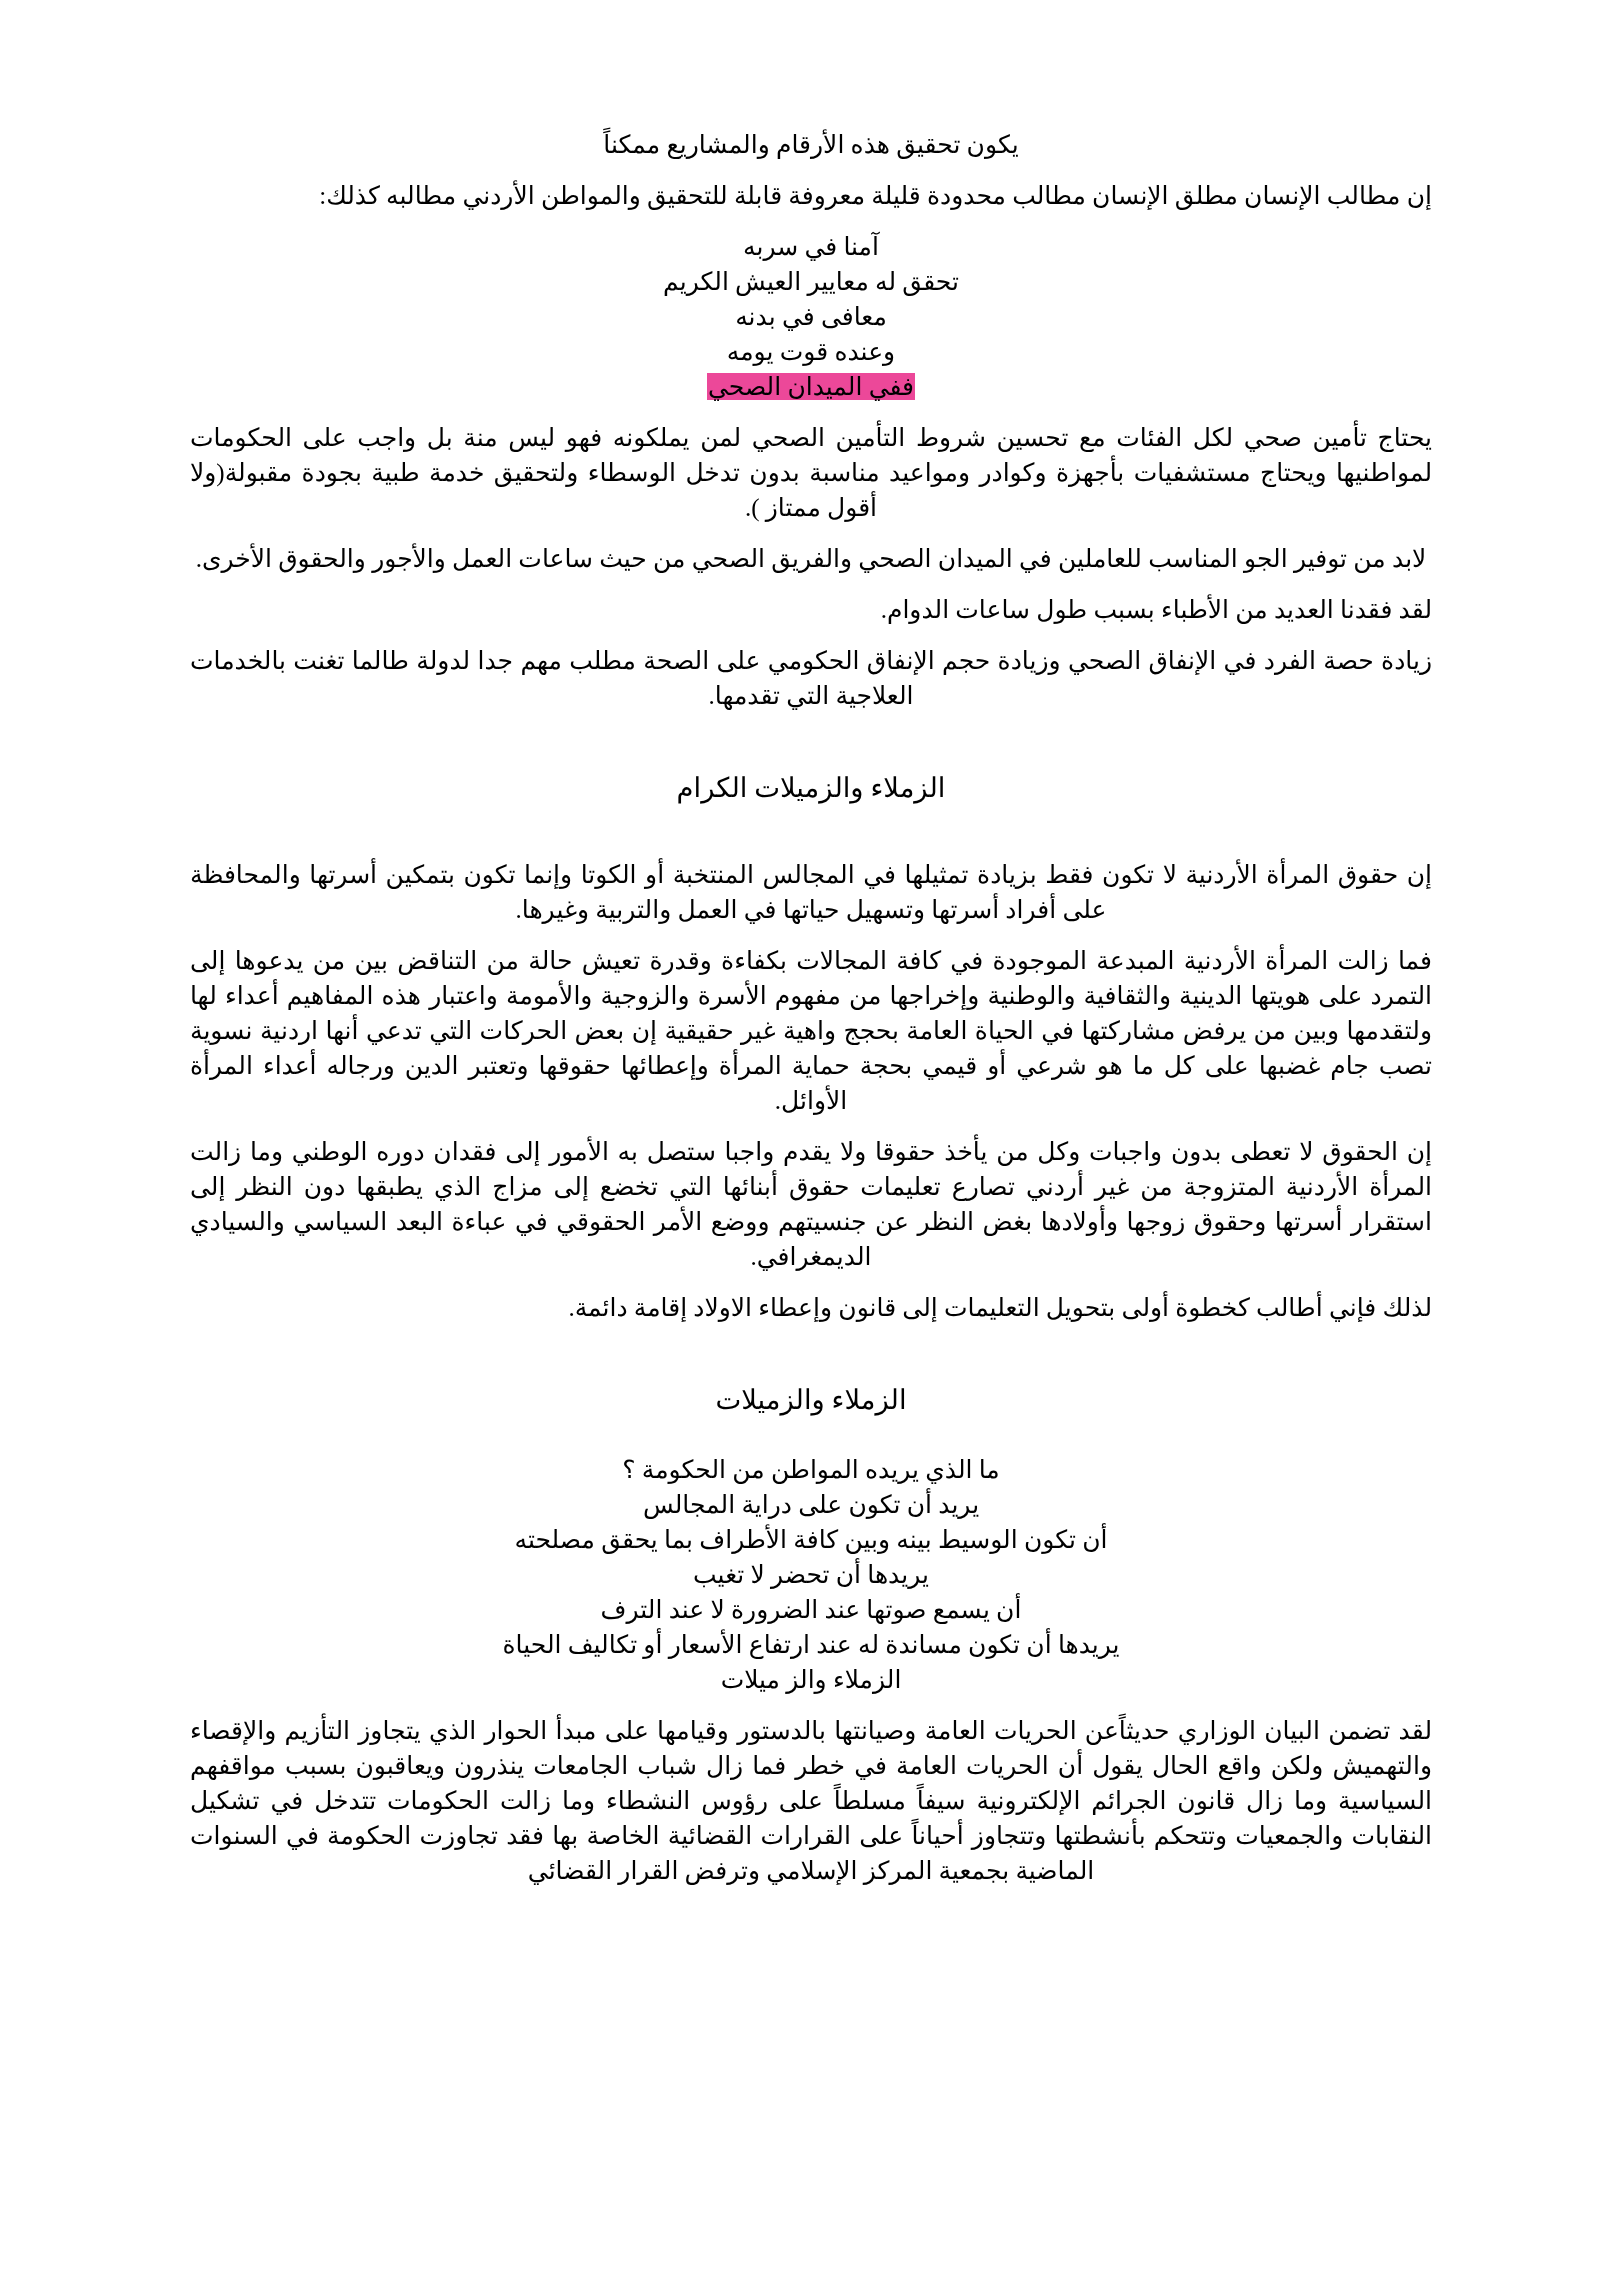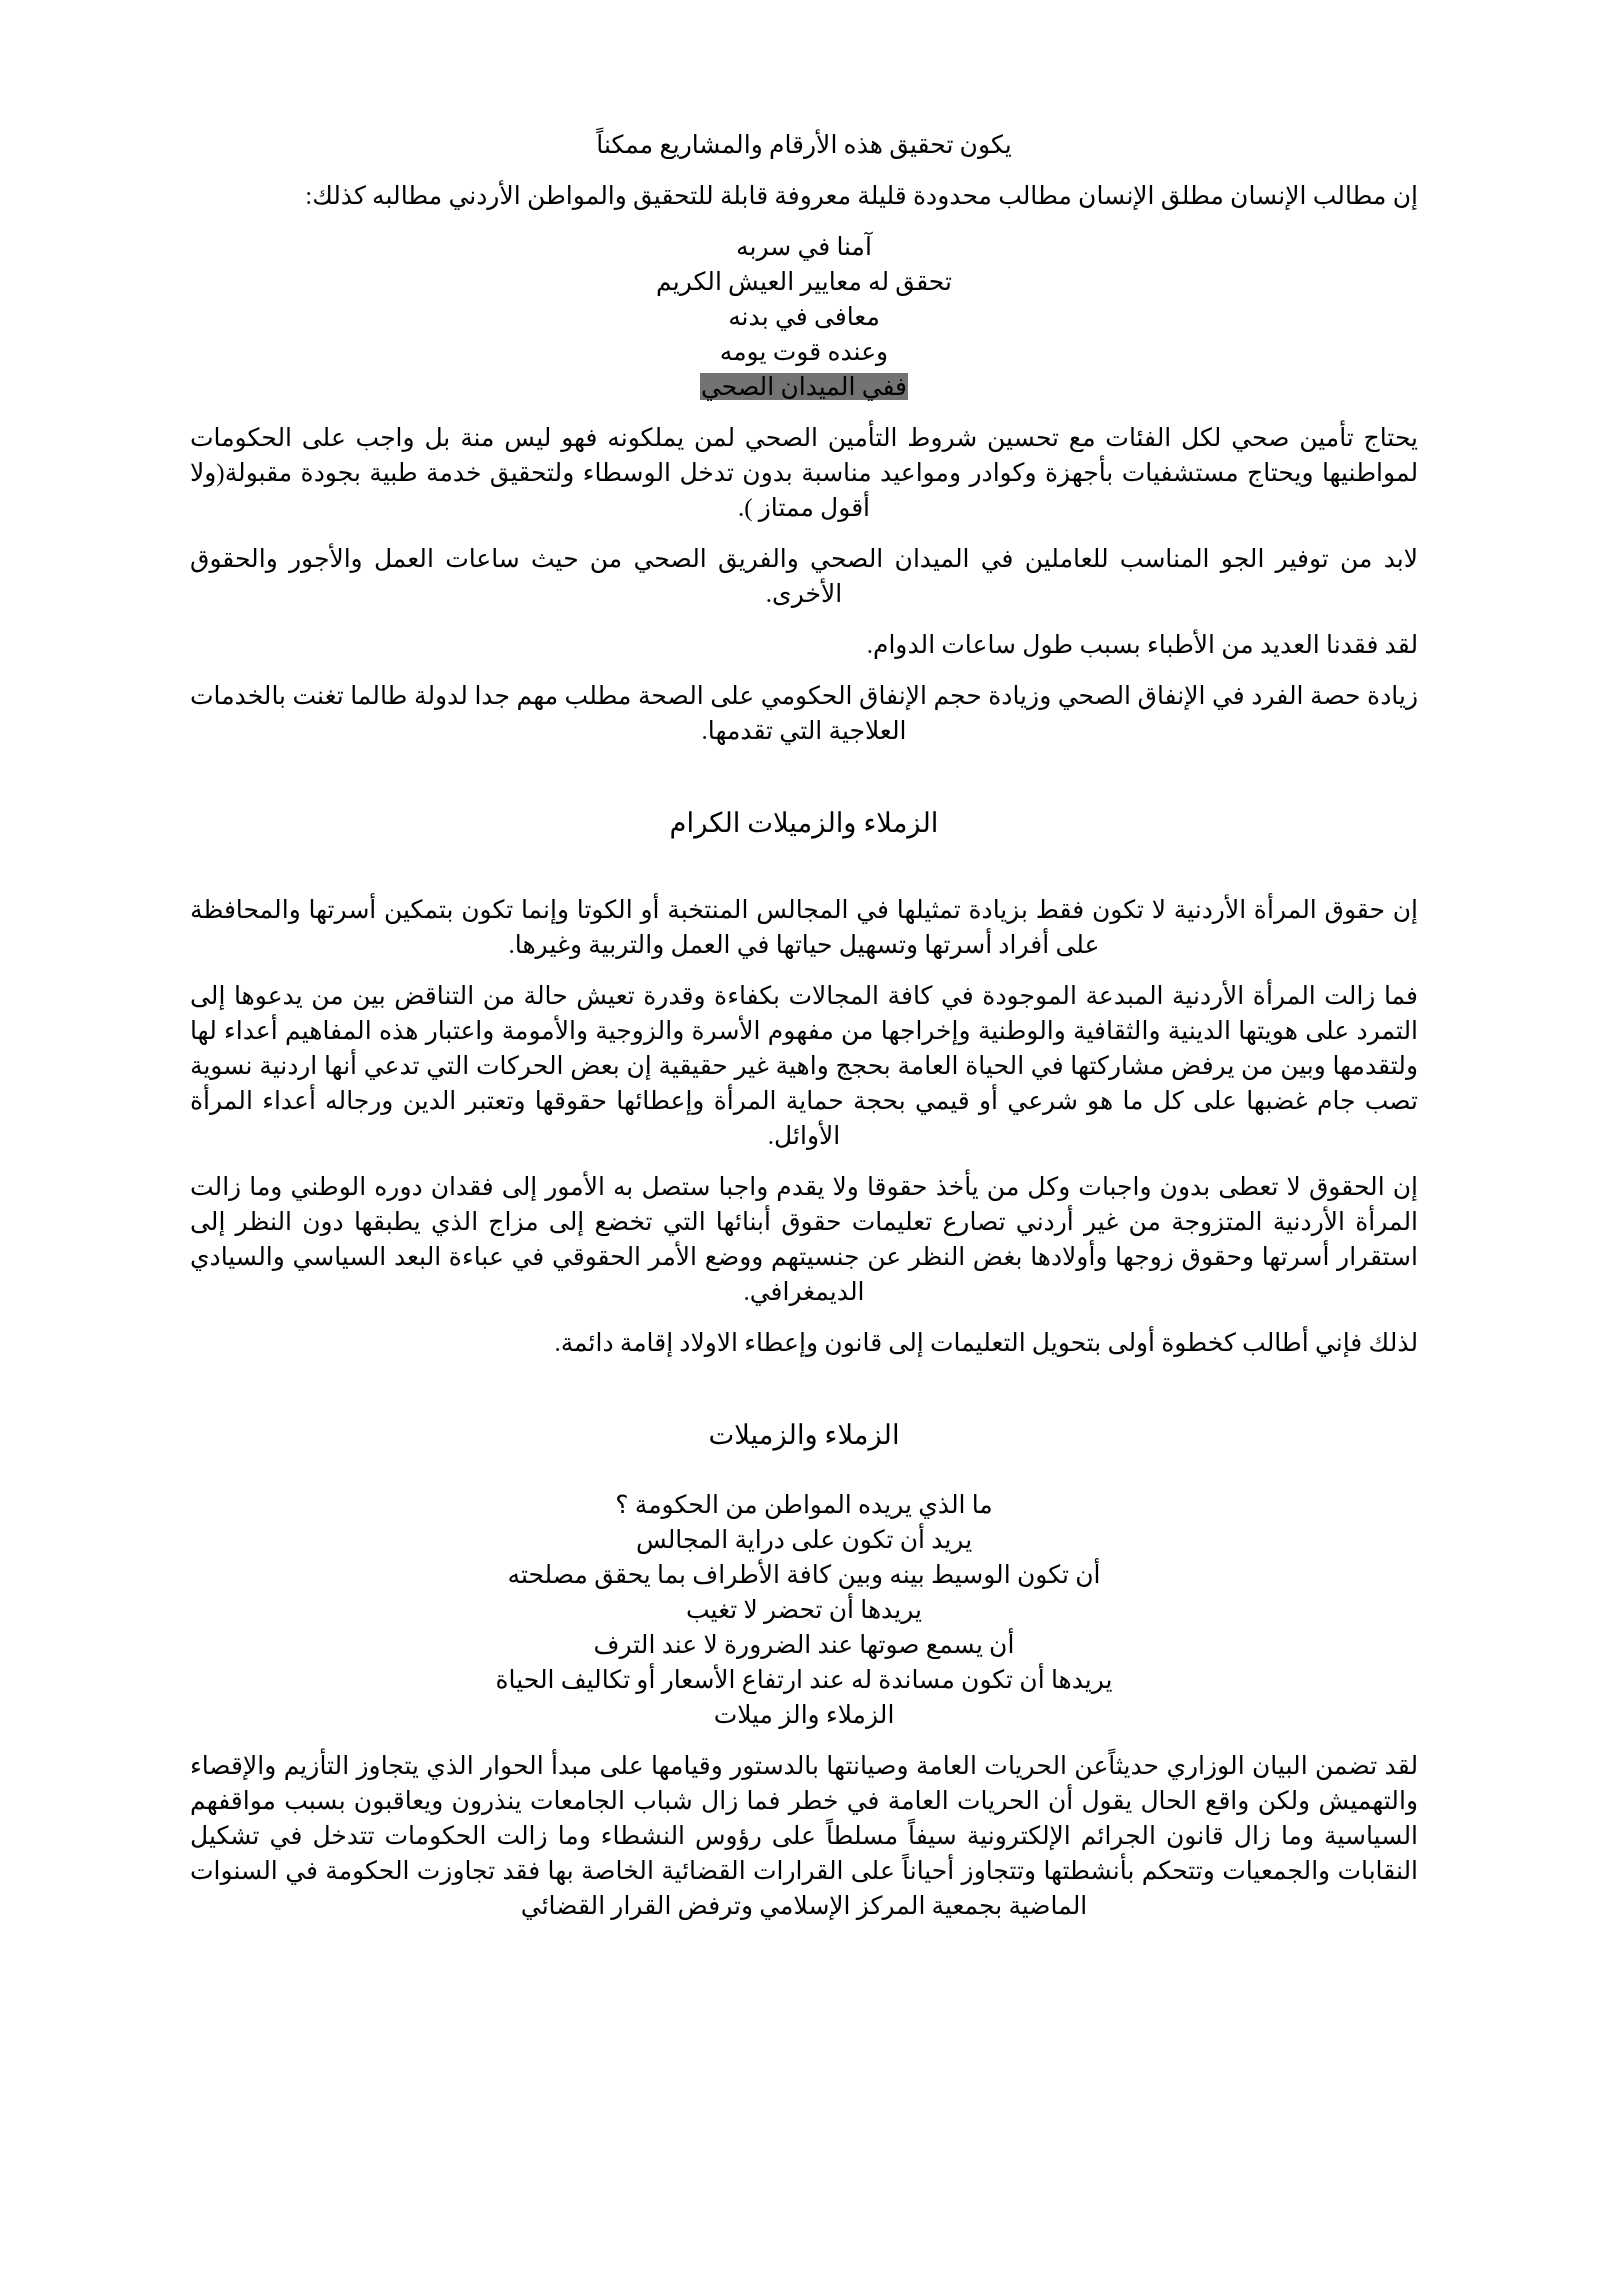--- a/index.html
+++ b/index.html
@@ -17,21 +17,21 @@
     height: 2291px;
     box-sizing: border-box;
     background: #ffffff;
     margin: 0 auto;
     position: relative;
     overflow: hidden;
   }
   .content {
     position: absolute;
     top: 127px;
-    right: 186px;
+    right: 172px;
     left: 174px;
     direction: rtl;
     text-align: right;
   }
   .line {
     font-size: 25px;
     line-height: 35px;
     text-align: center;
     white-space: nowrap;
     direction: rtl;
@@ -50,21 +50,21 @@
     text-align-last: right;
   }
   .highlight-line {
     font-size: 25px;
     line-height: 35px;
     text-align: center;
     direction: rtl;
     unicode-bidi: isolate;
   }
   .highlight-line > span {
-    background: #737373;
+    background: #ec4899;
     padding: 0 1px;
   }
   .heading {
     font-size: 27.4px;
     line-height: 37px;
     text-align: center;
     direction: rtl;
     unicode-bidi: isolate;
     margin: 8px;
   }

